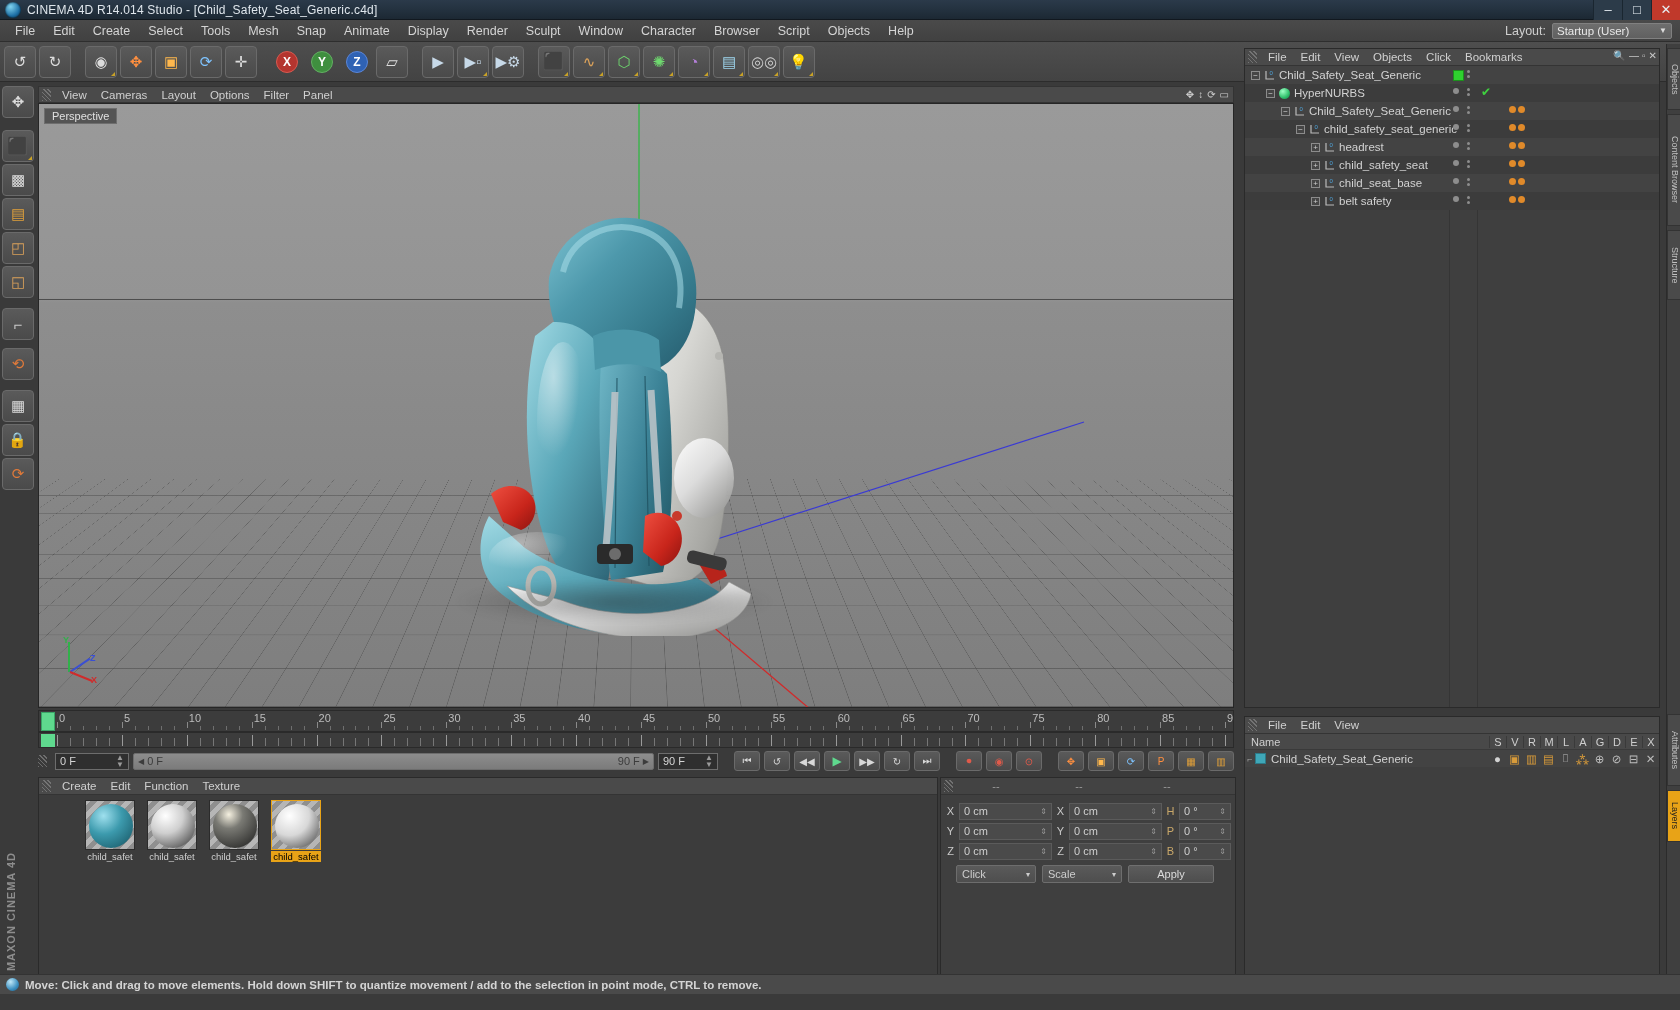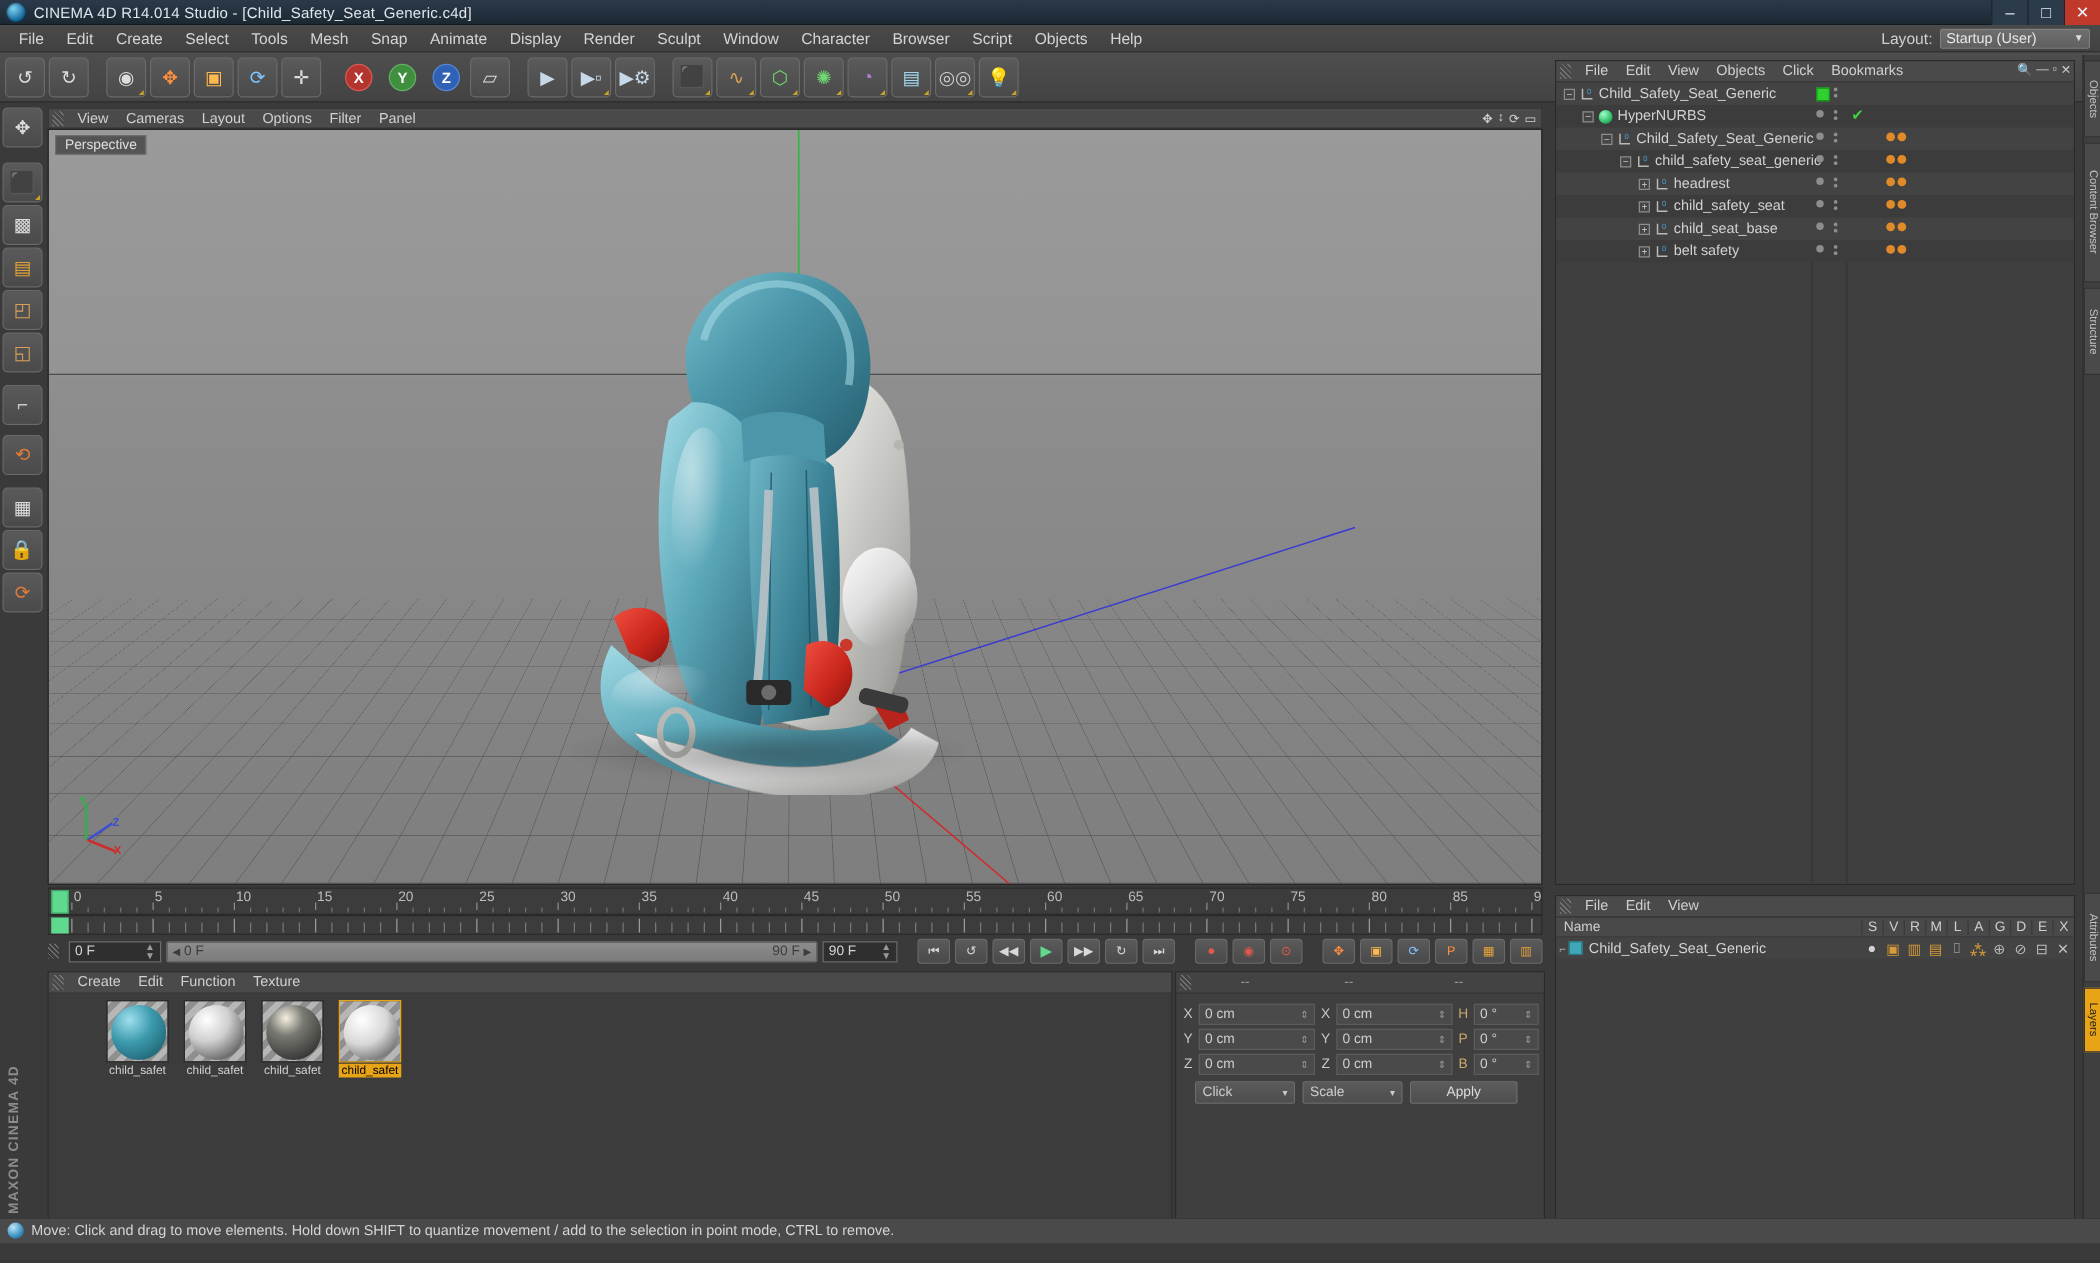--- a/index.html
+++ b/index.html
@@ -208,21 +208,21 @@
 
   
   .brand{ position:absolute; left:0; bottom:22px; width:22px; height:120px;
     background:#3a3a3a; display:flex; align-items:center; justify-content:center;}
   .brand span{ writing-mode:vertical-rl; transform:rotate(180deg);
     font-size:11px; font-weight:bold; color:#8d8d8d; letter-spacing:1px;}
 
   
   .statusbar{ position:absolute; left:0; bottom:0; width:1680px; height:20px;
     background:#4a4a4a; border-top:1px solid #333; display:flex; align-items:center;
-    padding-left:6px; gap:6px; font-size:11.5px; color:#d4d4d4;}
+    padding-left:6px; gap:6px; font-size:11.5px; color:#d4d4d4;font-weight:bold;}
   .status-ico{ width:13px;height:13px;border-radius:50%;
      background:radial-gradient(circle at 35% 30%,#bfe7f7,#3b8fc0 60%,#1d5a82);}
 </style>
 </head>
 <body>
 
 <div id="app">
 
   <div class="titlebar">
     <div class="tb-ico"></div>

